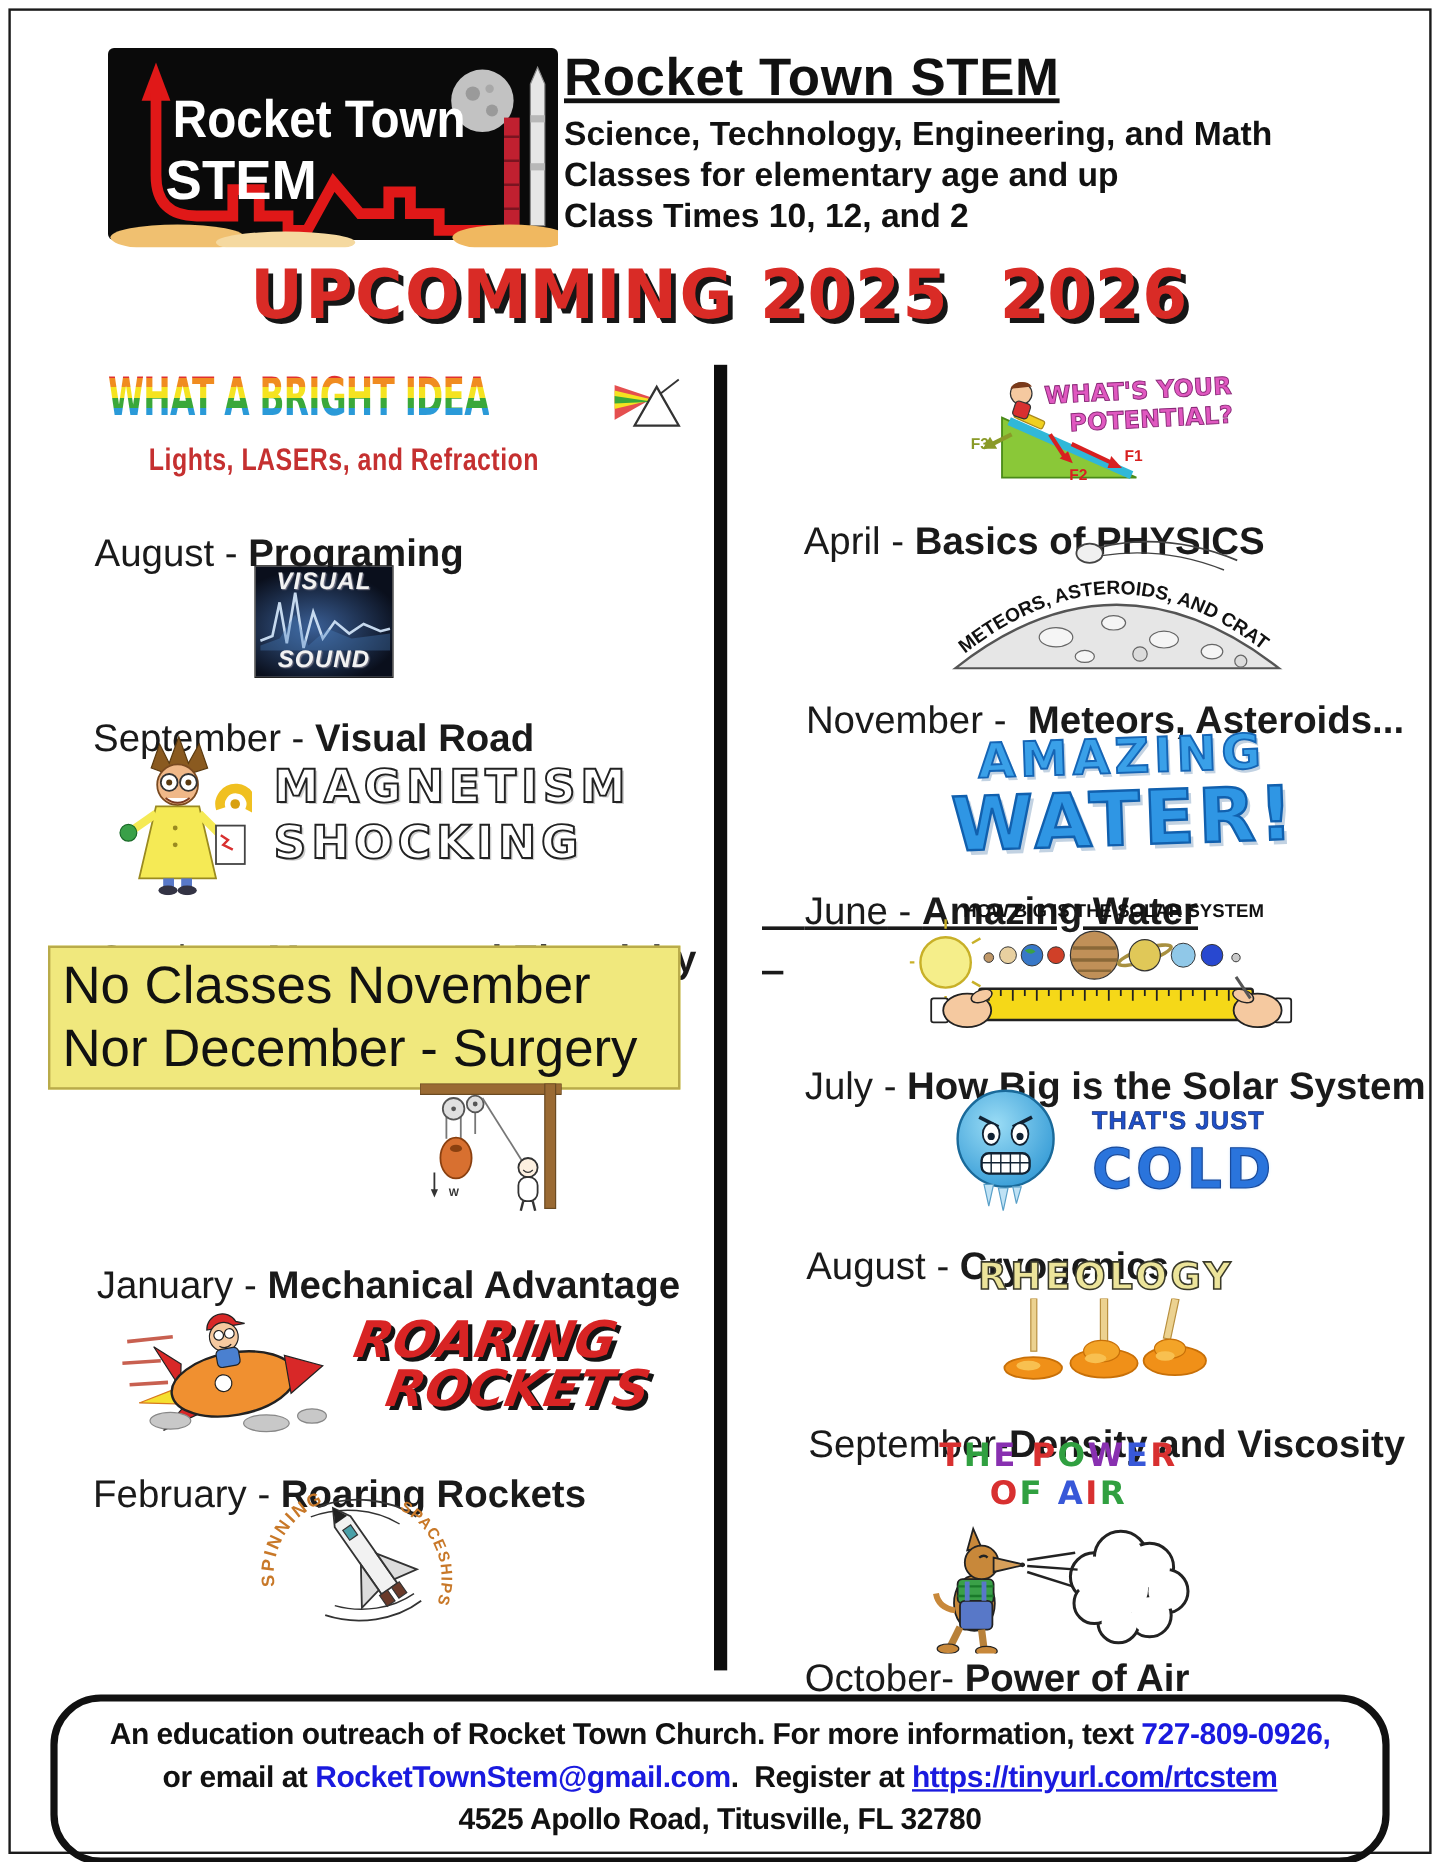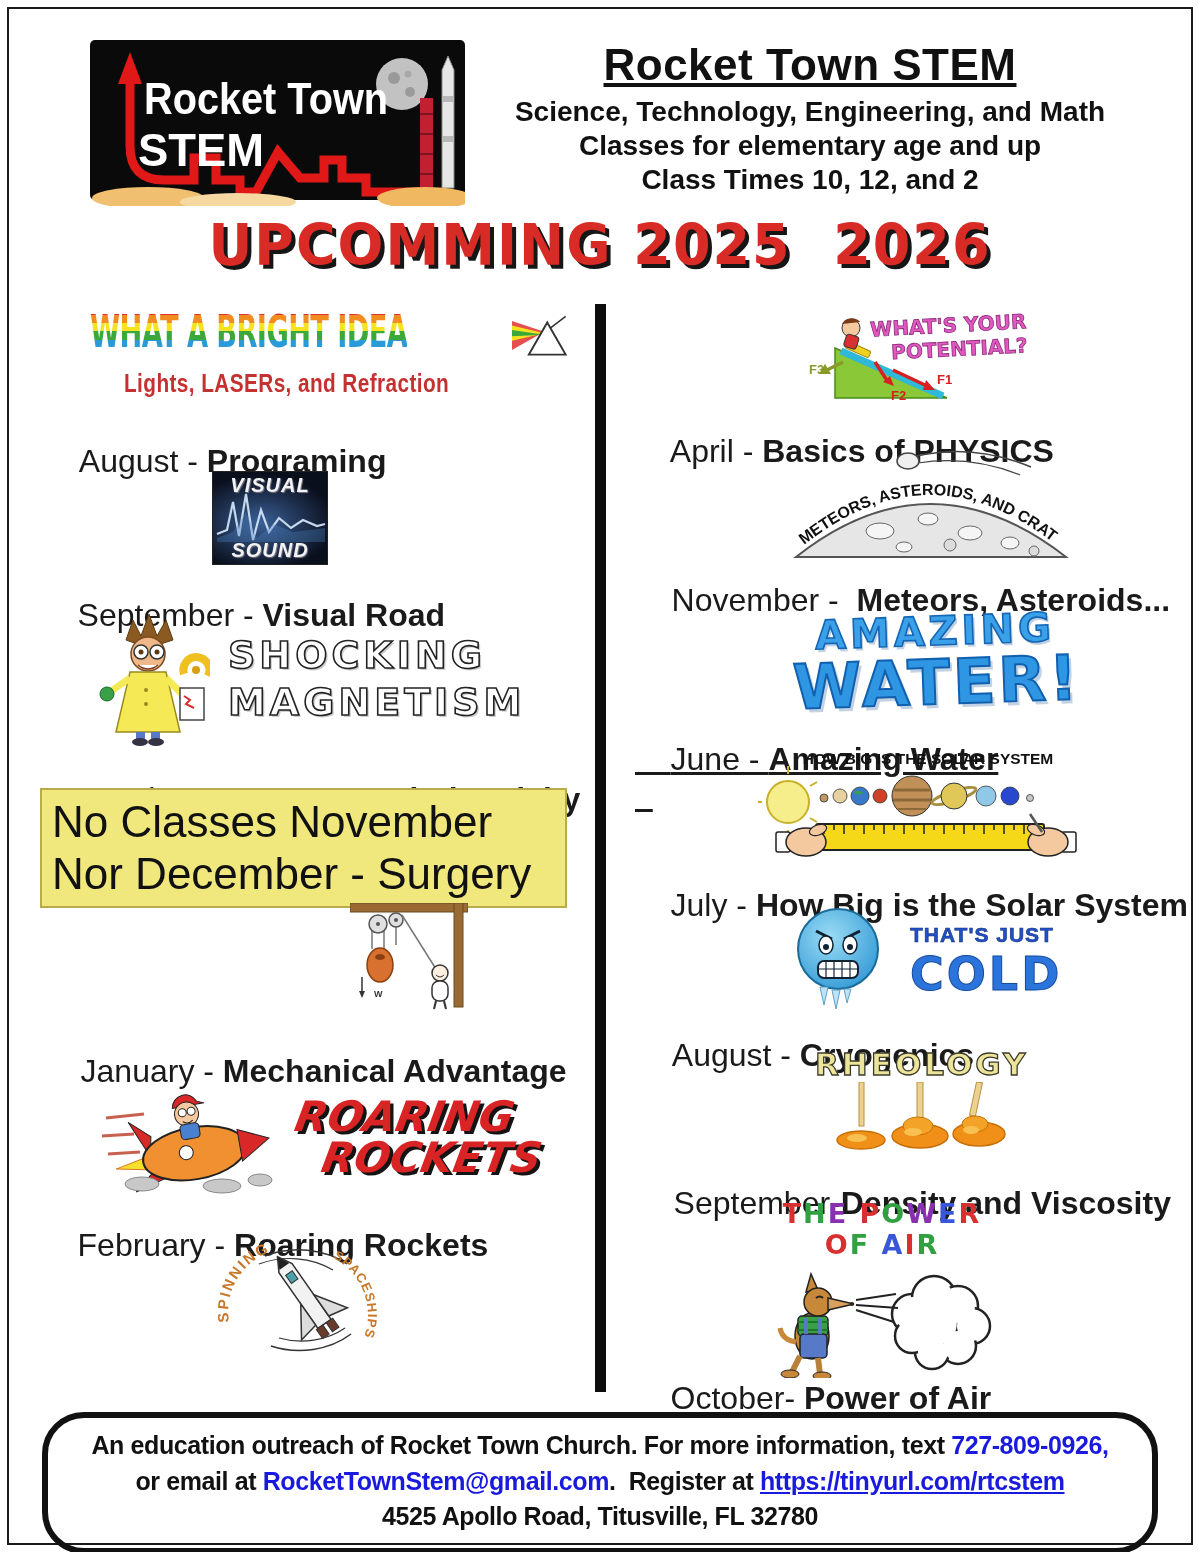--- a/index.html
+++ b/index.html
@@ -1,21 +1,21 @@
 <!DOCTYPE html>
 <html><head>
 <meta charset="utf-8">
 <style>
   html,body{margin:0;padding:0;background:#fff;}
   .page{position:relative;width:1200px;height:1552px;background:#ffffff;font-family:"Liberation Sans",sans-serif;overflow:hidden;}
   .frame{position:absolute;inset:7px;border:2px solid #1b1b1b;pointer-events:none;}
 
   
   .logo{position:absolute;left:90px;top:40px;width:375px;height:166px;}
-  .hdr{position:absolute;left:470px;top:40px;width:680px;text-align:center;color:#111;}
+  .hdr{position:absolute;left:470px;top:40px;width:680px;text-align:left;color:#111;}
   .hdr .t{font-size:44px;font-weight:bold;text-decoration:underline;letter-spacing:.5px;}
   .hdr .s1{font-size:28px;font-weight:bold;margin-top:6px;}
   .hdr .s2{font-size:28px;font-weight:bold;margin-top:2px;}
   .hdr .s3{font-size:28px;font-weight:bold;margin-top:2px;}
 
   .banner{position:absolute;left:0;top:214px;width:100%;text-align:center;font-size:54px;font-weight:bold;color:#d92b26;letter-spacing:2px;text-shadow:4px 4px 0 #161616;white-space:pre;font-family:"DejaVu Sans",sans-serif;transform:scaleY(1.05);}
 
   .divider{position:absolute;left:595px;top:304px;width:11px;height:1088px;background:#0d0d0d;}
 
   
@@ -168,22 +168,22 @@
       <path d="M96,62 a13,13 0 1 1 24,2" fill="none" stroke="#f0c020" stroke-width="8"></path>
       <circle cx="108" cy="58" r="4" fill="#d8a010"></circle>
       <rect x="92" y="76" width="24" height="32" fill="#fff" stroke="#444" stroke-width="1.5"></rect>
       <path d="M96,84 l6,4 l-4,4 l8,4" stroke="#d83030" stroke-width="2" fill="none"></path>
       <rect x="48" y="120" width="9" height="8" fill="#5878c8"></rect>
         <rect x="63" y="120" width="9" height="8" fill="#5878c8"></rect>
       <ellipse cx="52" cy="130" rx="8" ry="4" fill="#334"></ellipse>
         <ellipse cx="68" cy="130" rx="8" ry="4" fill="#334"></ellipse>
     </svg>
     <div class="jagged" style="margin-left:18px;">
+      <div>MAGNETISM</div>
       <div>SHOCKING</div>
-      <div>MAGNETISM</div>
     </div>
   </div>
 
   <div class="sched" style="left:45px;top:744px;">
     <span class="m">October</span><span class="m"> - </span><span class="n">Magnets and Electricity</span>
   </div>
 
   <div class="notice">
     <div>No Classes November</div>
     <div>Nor December - Surgery</div>

